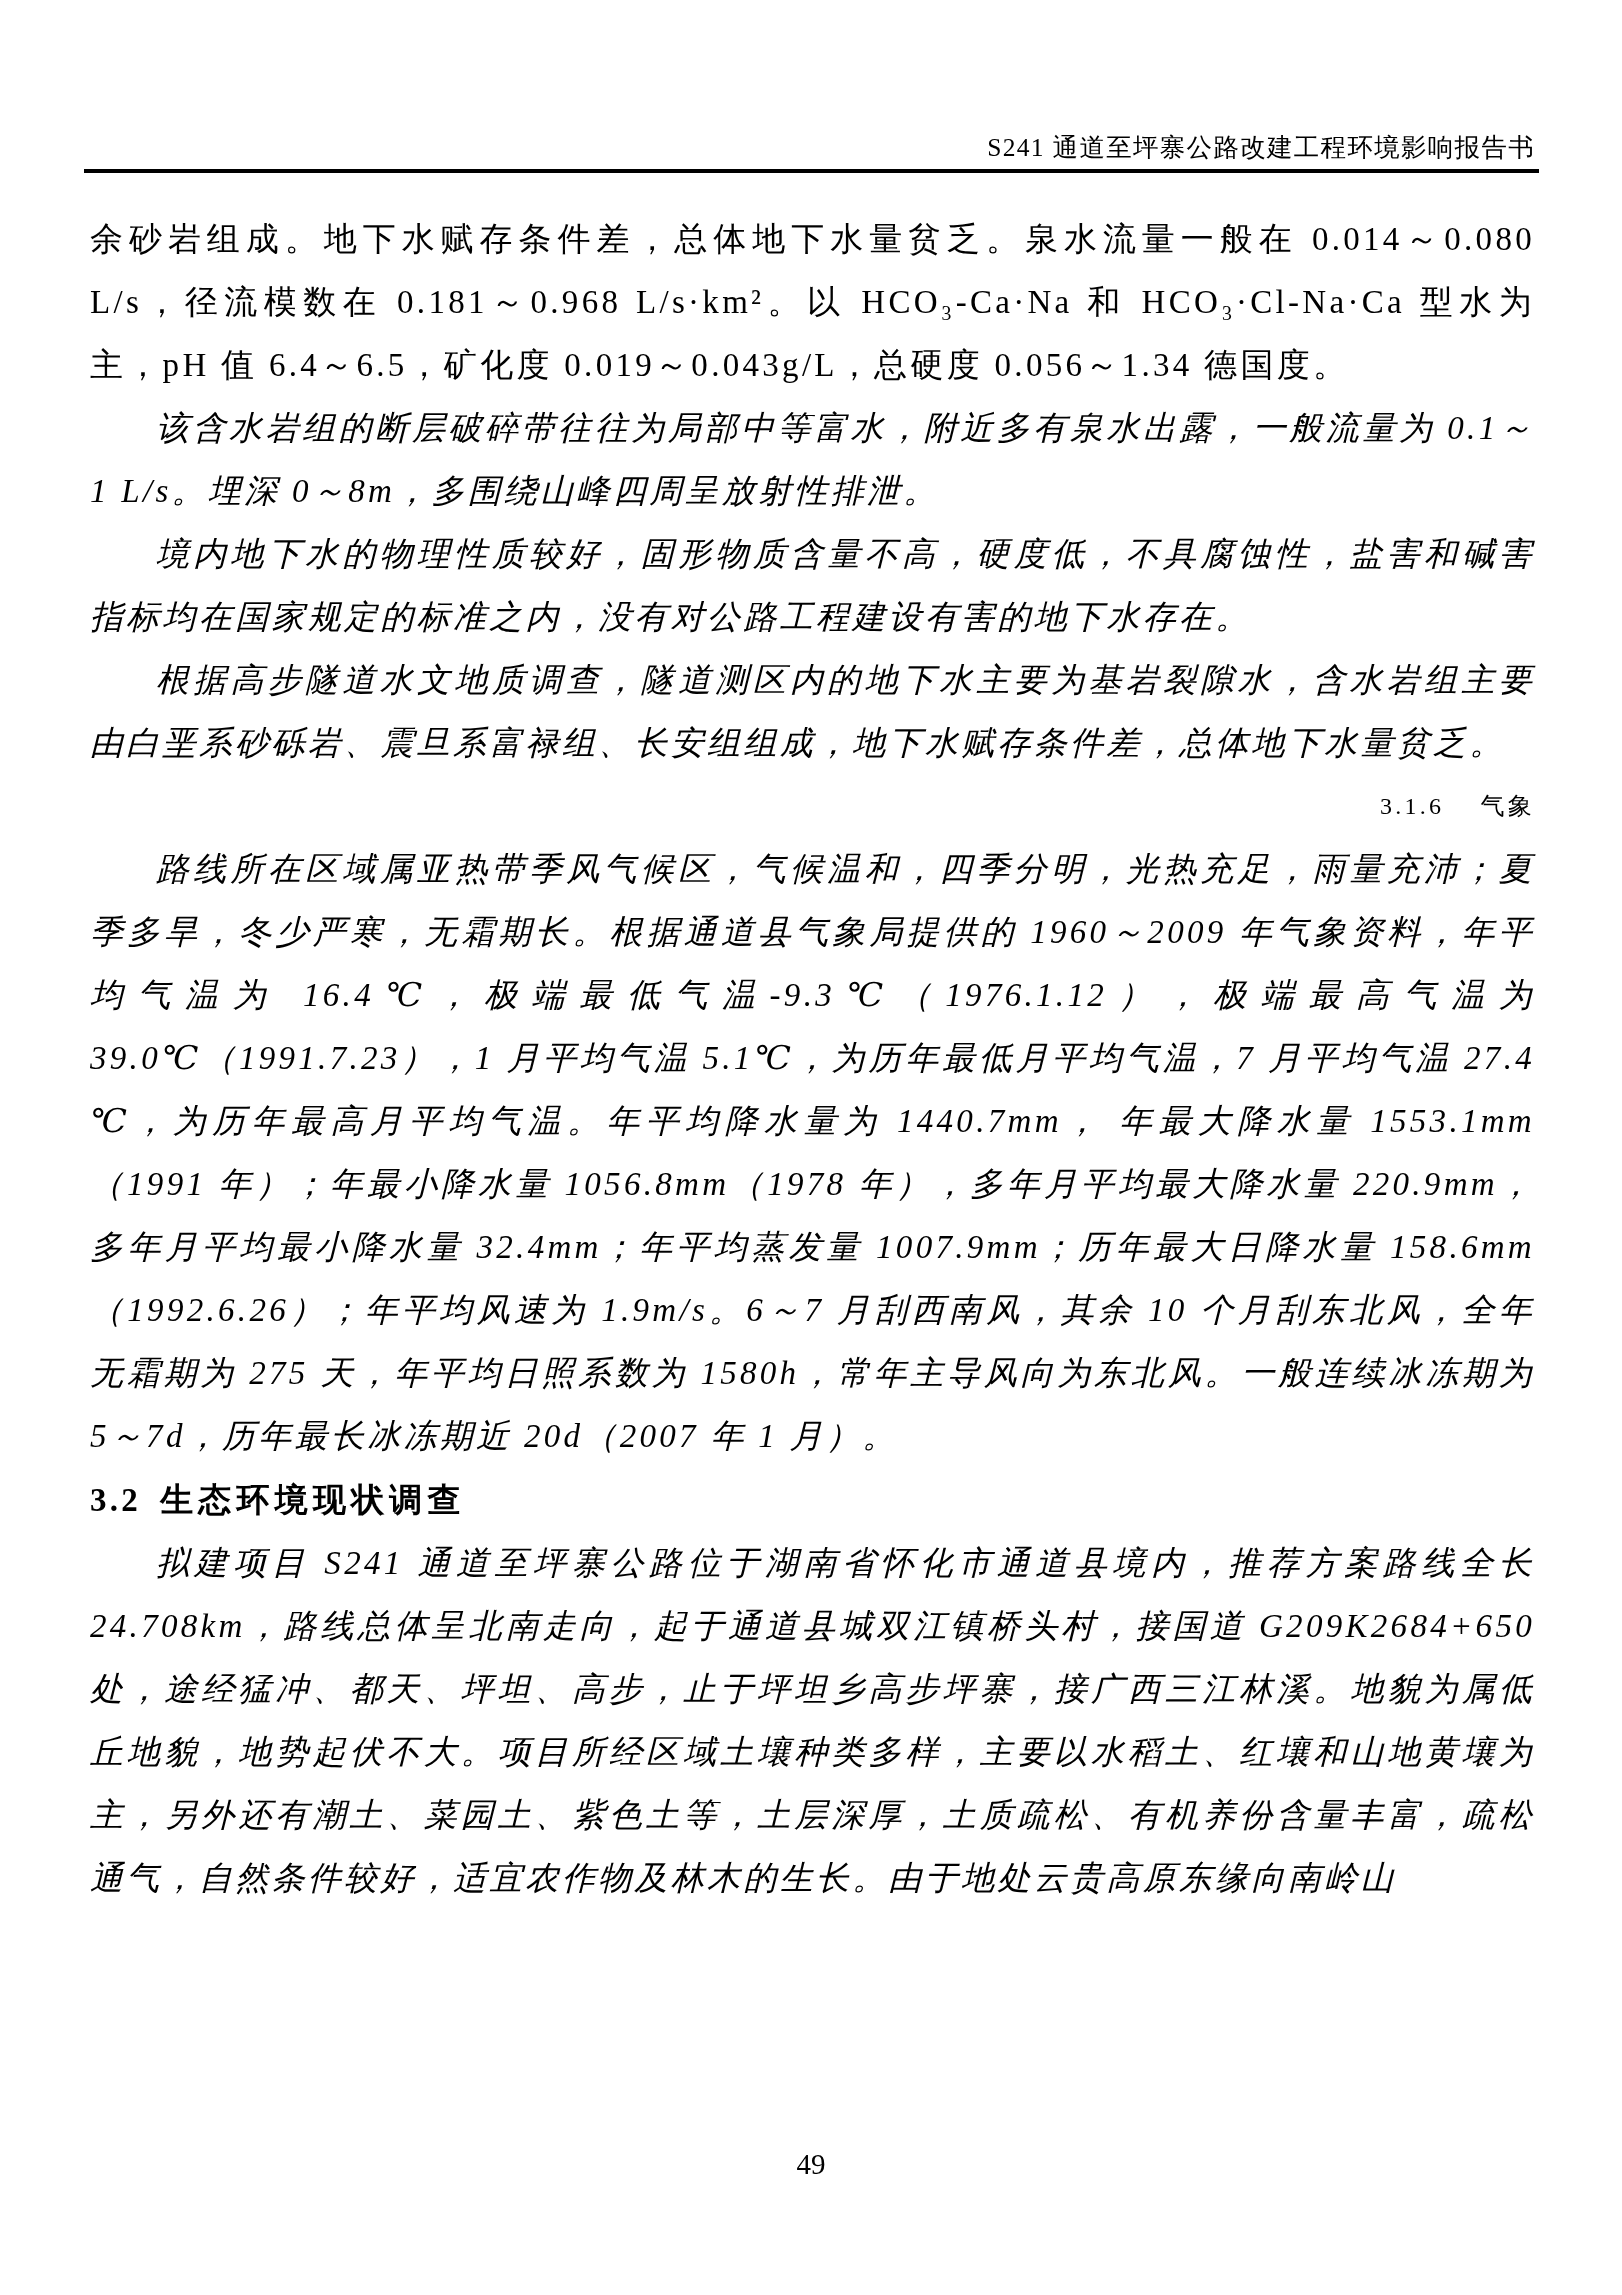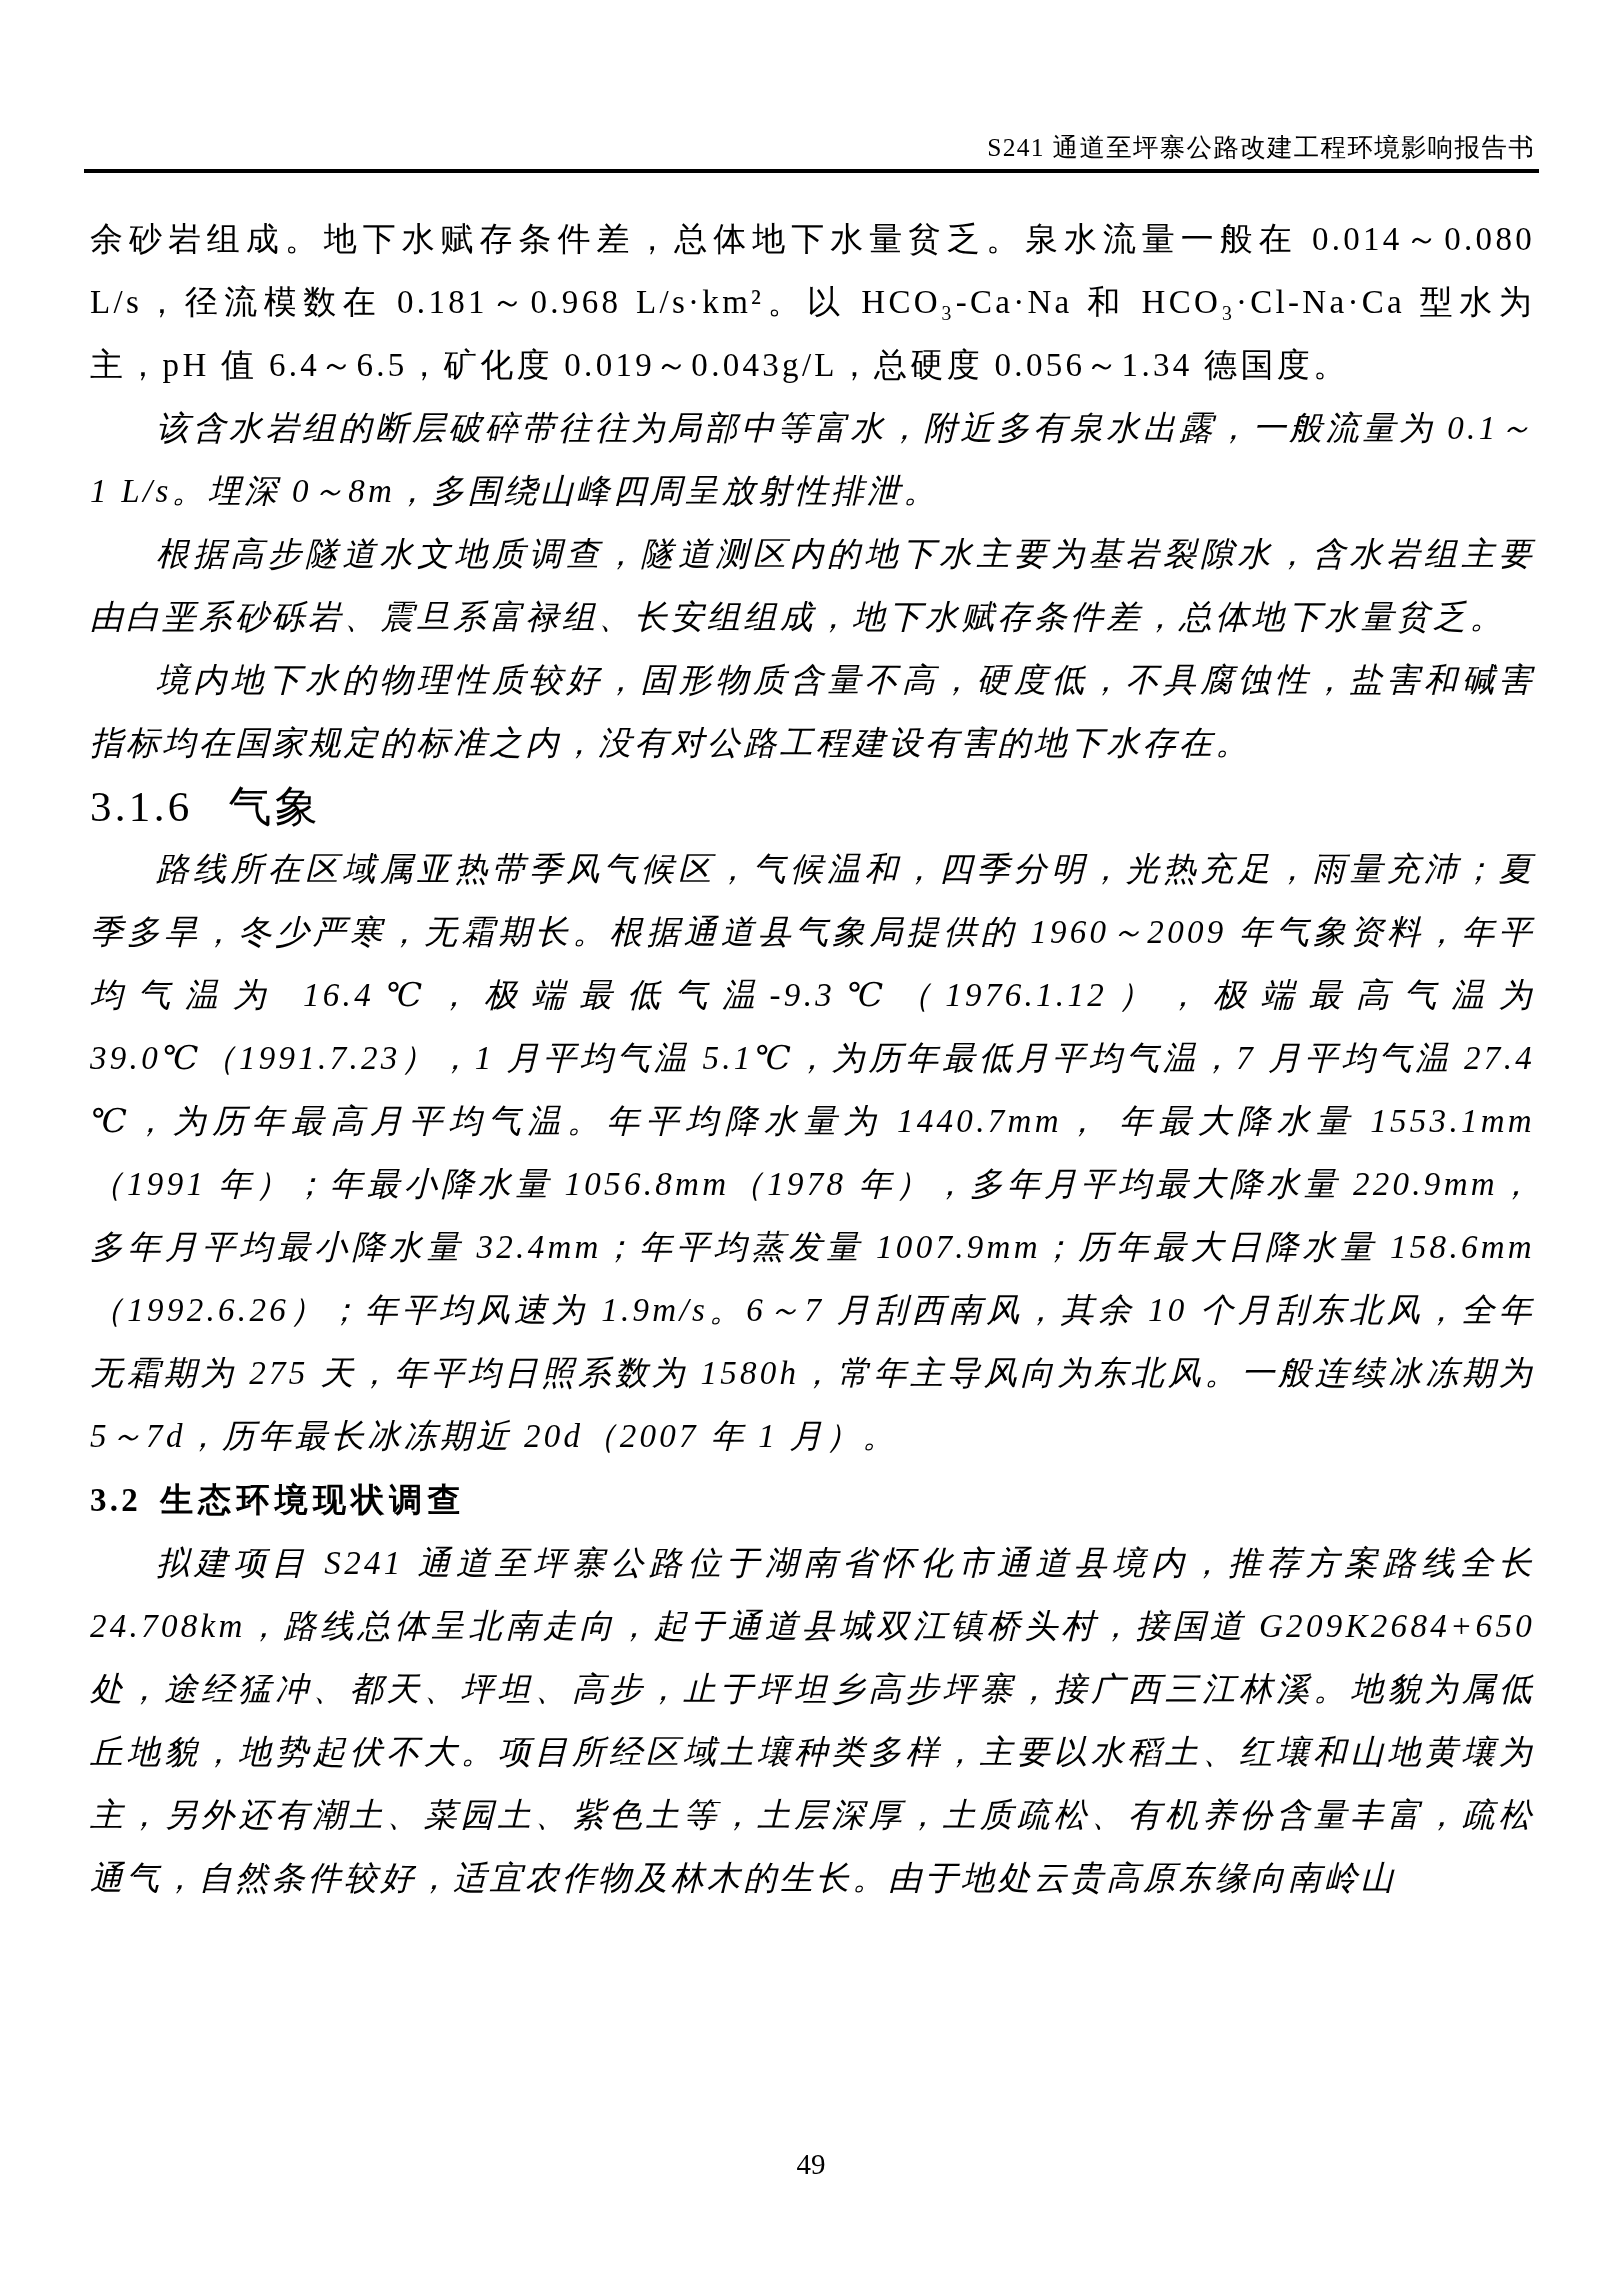--- a/index.html
+++ b/index.html
@@ -48,24 +48,24 @@
   .body-text p {
     margin: 0;
     padding: 0;
   }
   .para-indent {
     text-indent: 2em;
     font-style: italic;
   }
   .heading-l3 {
     margin: 0;
-    font-size: 43px;
+    font-size: 24px;
     line-height: 63px;
     font-weight: normal;
-    text-align: left;
+    text-align: right;
   }
   .heading-l2 {
     margin: 0;
     font-size: 33px;
     line-height: 63px;
     font-weight: bold;
     text-align: left;
   }
   .heading-num {
     margin-right: 36px;
@@ -96,23 +96,23 @@
   </div>
 
   <div class="header-rule"></div>
 
   <div class="body-text">
 
     <p>余砂岩组成。地下水赋存条件差，总体地下水量贫乏。泉水流量一般在 0.014～0.080 L/s，径流模数在 0.181～0.968 L/s·km²。以 HCO₃-Ca·Na 和 HCO₃·Cl-Na·Ca 型水为主，pH 值 6.4～6.5，矿化度 0.019～0.043g/L，总硬度 0.056～1.34 德国度。</p>
 
     <p class="para-indent">该含水岩组的断层破碎带往往为局部中等富水，附近多有泉水出露，一般流量为 0.1～1 L/s。埋深 0～8m，多围绕山峰四周呈放射性排泄。</p>
 
+    <p class="para-indent">境内地下水的物理性质较好，固形物质含量不高，硬度低，不具腐蚀性，盐害和碱害指标均在国家规定的标准之内，没有对公路工程建设有害的地下水存在。</p>
+
     <p class="para-indent">根据高步隧道水文地质调查，隧道测区内的地下水主要为基岩裂隙水，含水岩组主要由白垩系砂砾岩、震旦系富禄组、长安组组成，地下水赋存条件差，总体地下水量贫乏。</p>
-
-    <p class="para-indent">境内地下水的物理性质较好，固形物质含量不高，硬度低，不具腐蚀性，盐害和碱害指标均在国家规定的标准之内，没有对公路工程建设有害的地下水存在。</p>
 
     <h3 class="heading-l3">
       <span class="heading-num">3.1.6</span><span class="heading-title">气象</span>
     </h3>
 
     <p class="para-indent">路线所在区域属亚热带季风气候区，气候温和，四季分明，光热充足，雨量充沛；夏季多旱，冬少严寒，无霜期长。根据通道县气象局提供的 1960～2009 年气象资料，年平均气温为 16.4℃，极端最低气温-9.3℃（1976.1.12），极端最高气温为 39.0℃（1991.7.23），1 月平均气温 5.1℃，为历年最低月平均气温，7 月平均气温 27.4 ℃，为历年最高月平均气温。年平均降水量为 1440.7mm， 年最大降水量 1553.1mm（1991 年）；年最小降水量 1056.8mm（1978 年），多年月平均最大降水量 220.9mm，多年月平均最小降水量 32.4mm；年平均蒸发量 1007.9mm；历年最大日降水量 158.6mm（1992.6.26）；年平均风速为 1.9m/s。6～7 月刮西南风，其余 10 个月刮东北风，全年无霜期为 275 天，年平均日照系数为 1580h，常年主导风向为东北风。一般连续冰冻期为 5～7d，历年最长冰冻期近 20d（2007 年 1 月）。</p>
 
     <h2 class="heading-l2">
       <span class="heading-num">3.2</span><span class="heading-title">生态环境现状调查</span>
     </h2>

